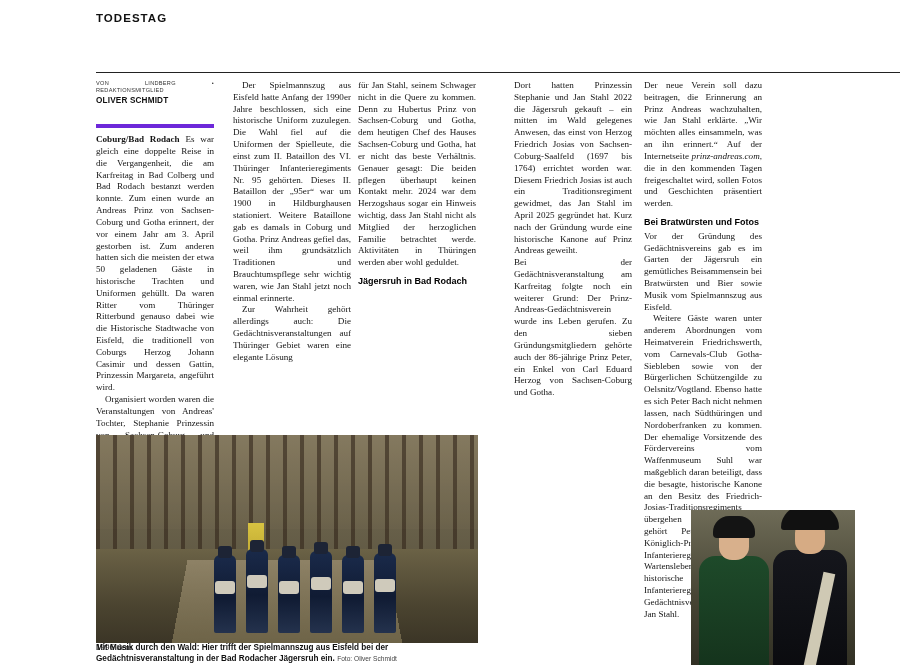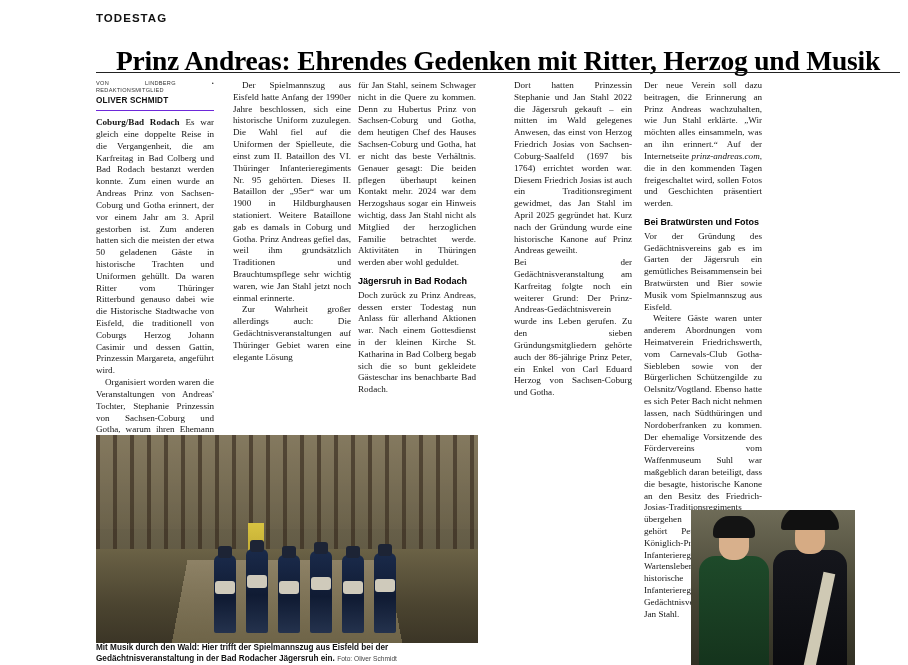--- a/index.html
+++ b/index.html
@@ -82,22 +82,22 @@
     letter-spacing: 0.05em;
     color: #333;
     margin-bottom: 1px;
   }
   .byline-name {
     font-family: "Liberation Sans", sans-serif;
     font-weight: bold;
     font-size: 8.2px;
     letter-spacing: 0.02em;
     color: #111;
-    padding-bottom: 4px;
-    border-bottom: 1px solid #6d28d9;
+    padding-bottom: 18px;
+    border-bottom: 4px solid #6d28d9;
     margin-bottom: 6px;
   }
   .lead-start {
     font-weight: bold;
   }
   .subhead {
     font-family: "Liberation Sans", sans-serif;
     font-weight: bold;
     font-size: 9px;
     line-height: 1.2;
@@ -223,50 +223,48 @@
     position:absolute; right: 30px; bottom: 10px; width: 12px; height: 100px;
     background: #cfc9b4; transform: rotate(12deg);
   }
 </style>
 </head>
 <body>
 
 <div class="page">
 
   <div class="kicker">TODESTAG</div>
-  <h1 class="headline">Prinz Andreas: Ehrendes Gedenken mit Ritter, Herzog und Musik</h1>
   <div class="rule"></div>
 
   <div class="columns">
 
     <div class="col" style="left:0px;">
       <div class="byline-label">VON LINDBERG • REDAKTIONSMITGLIED</div>
       <div class="byline-name">OLIVER SCHMIDT</div>
       <p class="noindent"><span class="lead-start">Coburg/Bad Rodach</span><span> Es war gleich eine doppelte Reise in die Vergangenheit, die am Karfreitag in Bad Colberg und Bad Rodach bestanzt werden konnte. Zum einen wurde an Andreas Prinz von Sachsen-Coburg und Gotha erinnert, der vor einem Jahr am 3. April gestorben ist. Zum anderen hatten sich die meisten der etwa 50 geladenen Gäste in historische Trachten und Uniformen gehüllt. Da waren Ritter vom Thüringer Ritterbund genauso dabei wie die Historische Stadtwache von Eisfeld, die traditionell von Coburgs Herzog Johann Casimir und dessen Gattin, Prinzessin Margareta, angeführt wird.</span></p>
       <p>Organisiert worden waren die Veranstaltungen von Andreas' Tochter, Stephanie Prinzessin von Sachsen-Coburg und Gotha, warum ihren Ehemann Jan Stahl. Warum die Feierlichkeiten überwiegend auf Thüringer Gebiet stattfanden – am Samstag waren in Heldburg noch ein Gedächtnisschießen sowie abends ein Feuerwerk geplant –, hatte mehrere Gründe. „Das Coburger Prinzeghaus ist ur-thüringisch“, sagt Jan Stahl. Außerdem sei Prinz Andreas nach der deutschen Wiedervereinigung ein großer „Brückenbauer“ gewesen und habe auch viele Vereine in Thüringen unterstützt. Er spendete etwa 1996 dem</p>
     </div>
 
     <div class="col" style="left:137px;">
       <p>Der Spielmannszug aus Eisfeld hatte Anfang der 1990er Jahre beschlossen, sich eine historische Uniform zuzulegen. Die Wahl fiel auf die Uniformen der Spielleute, die einst zum II. Bataillon des VI. Thüringer Infanterieregiments Nr. 95 gehörten. Dieses II. Bataillon der „95er“ war um 1900 in Hildburghausen stationiert. Weitere Bataillone gab es damals in Coburg und Gotha. Prinz Andreas gefiel das, weil ihm grundsätzlich Traditionen und Brauchtumspflege sehr wichtig waren, wie Jan Stahl jetzt noch einmal erinnerte.</p>
-      <p>Zur Wahrheit großer allerdings auch: Die Gedächtnisveranstaltungen auf Thüringer Gebiet waren eine elegante Lösung</p>
+      <p>Zur Wahrheit gehört allerdings auch: Die Gedächtnisveranstaltungen auf Thüringer Gebiet waren eine elegante Lösung</p>
     </div>
 
     <div class="col" style="left:262px;">
       <p class="noindent">für Jan Stahl, seinem Schwager nicht in die Quere zu kommen. Denn zu Hubertus Prinz von Sachsen-Coburg und Gotha, dem heutigen Chef des Hauses Sachsen-Coburg und Gotha, hat er nicht das beste Verhältnis. Genauer gesagt: Die beiden pflegen überhaupt keinen Kontakt mehr. 2024 war dem Herzogshaus sogar ein Hinweis wichtig, dass Jan Stahl nicht als Mitglied der herzoglichen Familie betrachtet werde. Aktivitäten in Thüringen werden aber wohl geduldet.</p>
       <div class="subhead">Jägersruh in Bad Rodach</div>
-      <p class="noindent">Doch zurück zu Prinz Andreas, dessen erster Todestag nun Anlass für allerhand Aktionen war. Nach einem Gottesdienst in der kleinen Kirche St. Katharina in Bad Colberg begab sich die so bunt gekleidete Gästeschar ins benachbarte Bad Rodach.</p>
     </div>
 
     <div class="col" style="left:418px;">
       <p class="noindent">Dort hatten Prinzessin Stephanie und Jan Stahl 2022 die Jägersruh gekauft – ein mitten im Wald gelegenes Anwesen, das einst von Herzog Friedrich Josias von Sachsen-Coburg-Saalfeld (1697 bis 1764) errichtet worden war. Diesem Friedrich Josias ist auch ein Traditionsregiment gewidmet, das Jan Stahl im April 2025 gegründet hat. Kurz nach der Gründung wurde eine historische Kanone auf Prinz Andreas geweiht.</p>
       <p class="noindent">Bei der Gedächtnisveranstaltung am Karfreitag folgte noch ein weiterer Grund: Der Prinz-Andreas-Gedächtnisverein wurde ins Leben gerufen. Zu den sieben Gründungsmitgliedern gehörte auch der 86-jährige Prinz Peter, ein Enkel von Carl Eduard Herzog von Sachsen-Coburg und Gotha.</p>
     </div>
 
     <div class="col" style="left:548px;">
-      <p class="noindent"><span>Der neue Verein soll dazu beitragen, die Erinnerung an Prinz Andreas wachzuhalten, wie Jun Stahl erklärte. „Wir möchten alles einsammeln, was an ihn erinnert.“ Auf der Internetseite</span> <span class="italic">prinz-andreas.com</span><span>, die in den kommenden Tagen freigeschaltet wird, sollen Fotos und Geschichten präsentiert werden.</span></p>
+      <p class="noindent"><span>Der neue Verein soll dazu beitragen, die Erinnerung an Prinz Andreas wachzuhalten, wie Jan Stahl erklärte. „Wir möchten alles einsammeln, was an ihn erinnert.“ Auf der Internetseite</span> <span class="italic">prinz-andreas.com</span><span>, die in den kommenden Tagen freigeschaltet wird, sollen Fotos und Geschichten präsentiert werden.</span></p>
       <div class="subhead">Bei Bratwürsten und Fotos</div>
       <p class="noindent">Vor der Gründung des Gedächtnisvereins gab es im Garten der Jägersruh ein gemütliches Beisammensein bei Bratwürsten und Bier sowie Musik vom Spielmannszug aus Eisfeld.</p>
       <p>Weitere Gäste waren unter anderem Abordnungen vom Heimatverein Friedrichswerth, vom Carnevals-Club Gotha-Siebleben sowie von der Bürgerlichen Schützengilde zu Oelsnitz/Vogtland. Ebenso hatte es sich Peter Bach nicht nehmen lassen, nach Südthüringen und Nordoberfranken zu kommen. Der ehemalige Vorsitzende des Fördervereins vom Waffenmuseum Suhl war maßgeblich daran beteiligt, dass die besagte, historische Kanone an den Besitz des Friedrich-Josias-Traditionsregiments übergehen konnte. Zugleich gehört Peter Bach dem Königlich-Preußischen Infanterieregiment „von Wartensleben“ an. Eine historische Uniform dieses Infanterieregiments trug bei den Gedächtnisveranstaltungen auch Jan Stahl.</p>
     </div>
 
     <div class="photo1">
       <div class="sky"></div>
       <div class="trees"></div>
       <div class="ground"></div>
       <div class="path"></div>

